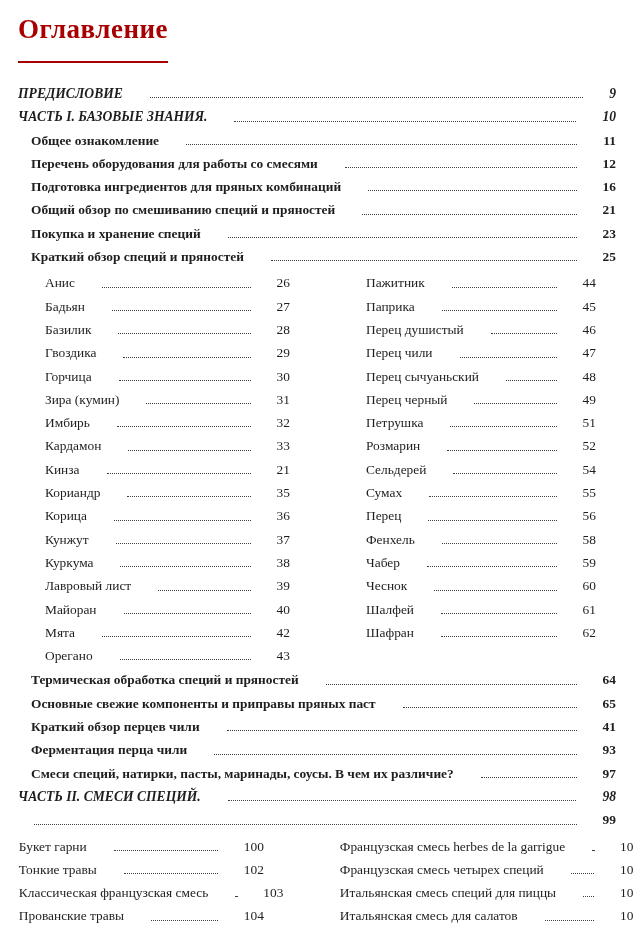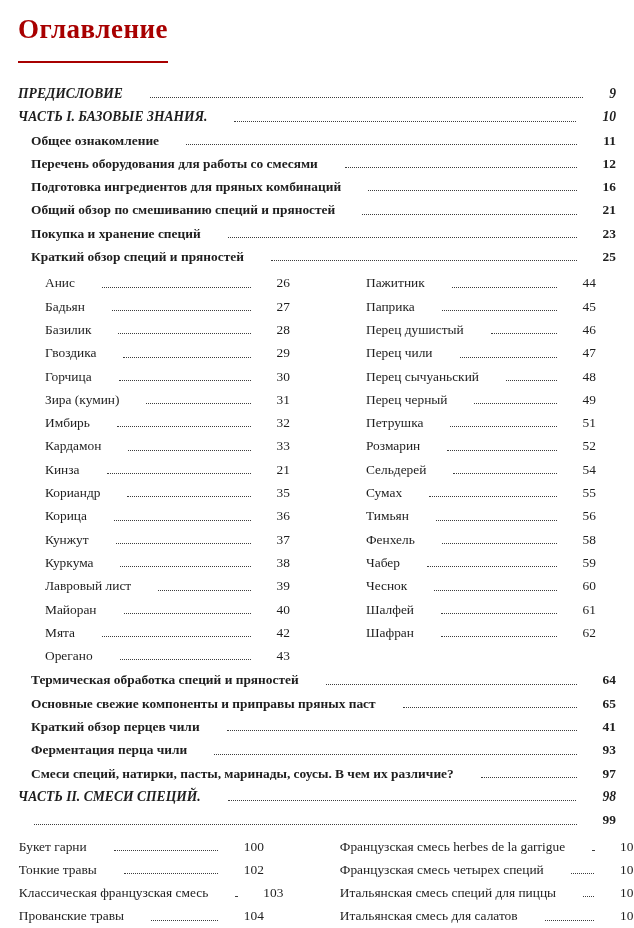--- a/index.html
+++ b/index.html
@@ -237,21 +237,21 @@
           <span class="lbl">Сельдерей</span>
           <span class="dots"></span>
           <span class="pg">54</span>
         </div>
         <div class="row lvl3">
           <span class="lbl">Сумах</span>
           <span class="dots"></span>
           <span class="pg">55</span>
         </div>
         <div class="row lvl3">
-          <span class="lbl">Тимьян</span>
+          <span class="lbl">Перец</span>
           <span class="dots"></span>
           <span class="pg">56</span>
         </div>
         <div class="row lvl3">
           <span class="lbl">Фенхель</span>
           <span class="dots"></span>
           <span class="pg">58</span>
         </div>
         <div class="row lvl3">
           <span class="lbl">Чабер</span>

